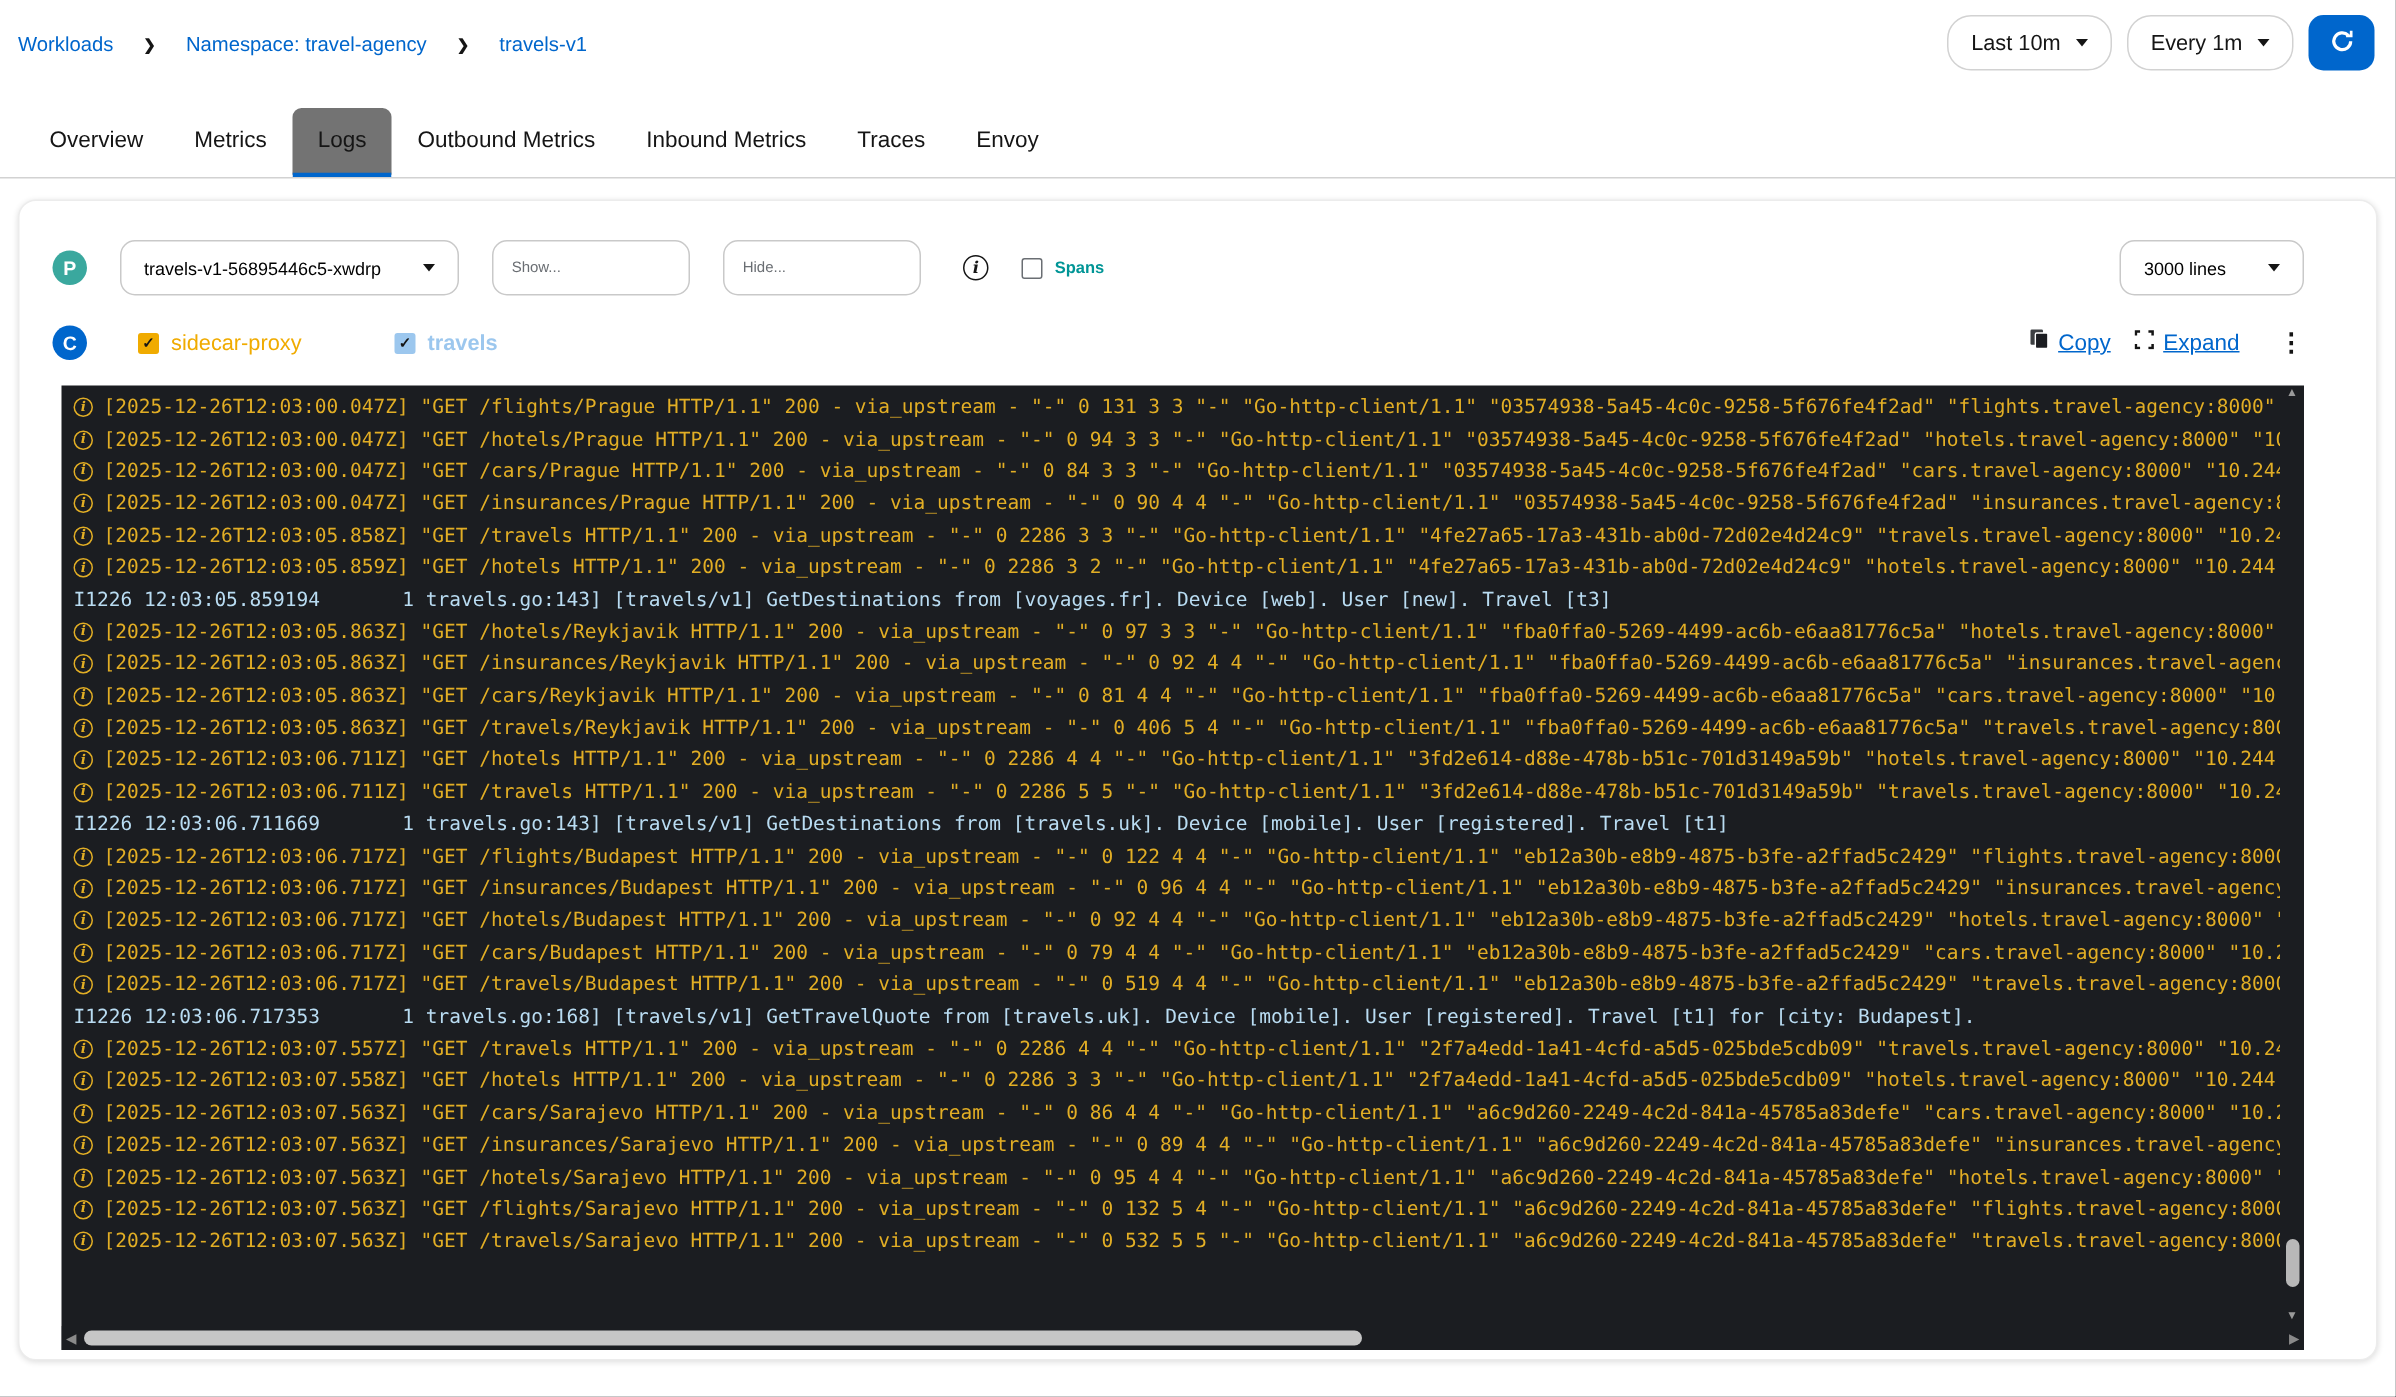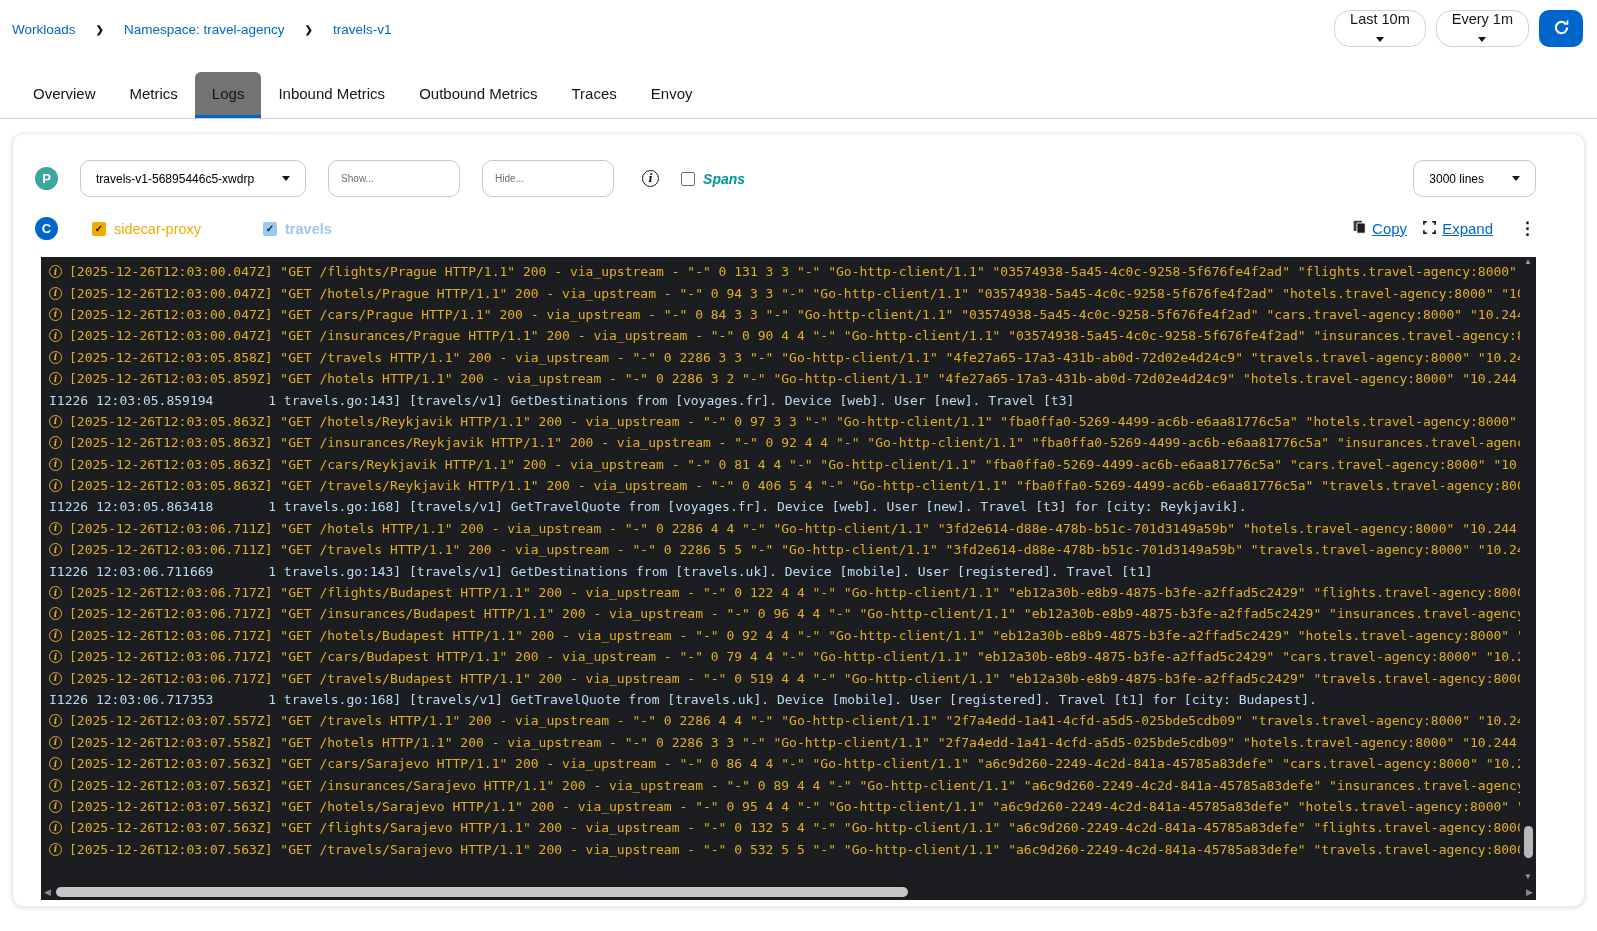--- a/index.html
+++ b/index.html
@@ -8,21 +8,21 @@
 
   
   .topbar { display:flex; justify-content:space-between; align-items:flex-start;
     padding:10px 14px 0 12px; height:58px; }
   .breadcrumb { display:flex; align-items:center; gap:20px; margin-top:12px; font-size:13.5px; }
   .breadcrumb a { color:#0066cc; text-decoration:none; cursor:pointer; }
   .bc-sep { font-size:10px; color:#151515; font-weight:bold; }
   .time-controls { display:flex; gap:10px; align-items:center; }
   .pill { display:flex; align-items:center; gap:10px; background:#fff;
     border:1px solid #d2d2d2; border-radius:16px; height:37px; padding:0 15px;
-    font-size:14.5px; font-family:inherit; color:#151515; cursor:pointer;flex-direction:column; }
+    font-size:14.5px; font-family:inherit; color:#151515; cursor:pointer; }
   .caret { width:0; height:0; border-left:4px solid transparent; border-right:4px solid transparent;
     border-top:5px solid #151515; display:inline-block; }
   .refresh-btn { width:44px; height:37px; background:#0066cc; border:none; border-radius:10px;
     display:flex; align-items:center; justify-content:center; cursor:pointer; }
 
   
   .tabs { display:flex; align-items:flex-end; padding-left:16px; margin-top:14px;
     border-bottom:1px solid #d2d2d2; }
   .tab { background:transparent; border:none; font-family:inherit; font-size:15px; color:#151515;
     padding:13px 17px; cursor:pointer; border-bottom:3px solid transparent; }
@@ -44,21 +44,21 @@
   .txt-input::placeholder { color:#6a6e73; }
   .info-circle { width:17px; height:17px; border:1.6px solid #151515; border-radius:50%;
     display:flex; align-items:center; justify-content:center;
     font:italic bold 11px "DejaVu Serif", serif; color:#151515; margin-left:6px; }
   .spans-wrap { display:flex; align-items:center; gap:8px; cursor:pointer; }
   .cb { width:14px; height:14px; border-radius:2px; display:inline-flex; align-items:center;
     justify-content:center; font-size:10px; font-weight:bold; color:#151515; flex-shrink:0; }
   .cb-unchecked { background:#fff; border:1px solid #6a6e73; color:transparent; }
   .cb-gold { background:#f0ab00; }
   .cb-blue { background:#9cc7ee; }
-  .spans-label { color:#009596; font-weight:bold; font-size:14px;font-style:italic; }
+  .spans-label { color:#009596; font-weight:bold; font-size:11px; }
   .spacer { flex:1; }
 
   .row2 { display:flex; align-items:center; padding:20px 48px 10px 22px; }
   .cb-group { display:flex; align-items:center; gap:8px; cursor:pointer; }
   .lbl-gold { color:#f0ab00; font-weight:normal; font-size:14.5px; }
   .lbl-blue { color:#9cc7ee; font-weight:bold; font-size:14.5px; }
   .actions { margin-left:auto; display:flex; align-items:center; gap:16px; }
   .action-link { display:flex; align-items:center; gap:6px; }
   .action-link a { color:#0066cc; font-size:15px; text-decoration:underline; cursor:pointer; }
   .kebab { font-size:17px; font-weight:bold; color:#151515; cursor:pointer; margin-left:10px;
@@ -120,22 +120,22 @@
         </svg>
       </span>
     </button>
   </div>
 </div>
 
 <nav class="tabs">
   <button class="tab">Overview</button>
   <button class="tab">Metrics</button>
   <button class="tab active">Logs</button>
+  <button class="tab">Outbound Metrics</button>
   <button class="tab">Inbound Metrics</button>
-  <button class="tab">Outbound Metrics</button>
   <button class="tab">Traces</button>
   <button class="tab">Envoy</button>
 </nav>
 
 <section class="card">
 
   <div class="row1">
     <span class="badge badge-p">P</span>
     <button class="select">
       <span>travels-v1-56895446c5-xwdrp</span>
@@ -196,21 +196,20 @@
         <div class="log-row proxy"><span class="log-info-icon">i</span><span class="log-text">[2025-12-26T12:03:00.047Z] "GET /hotels/Prague HTTP/1.1" 200 - via_upstream - "-" 0 94 3 3 "-" "Go-http-client/1.1" "03574938-5a45-4c0c-9258-5f676fe4f2ad" "hotels.travel-agency:8000" "10.244.0.24:8000"</span></div>
         <div class="log-row proxy"><span class="log-info-icon">i</span><span class="log-text">[2025-12-26T12:03:00.047Z] "GET /cars/Prague HTTP/1.1" 200 - via_upstream - "-" 0 84 3 3 "-" "Go-http-client/1.1" "03574938-5a45-4c0c-9258-5f676fe4f2ad" "cars.travel-agency:8000" "10.244.0.20:8000" outb</span></div>
         <div class="log-row proxy"><span class="log-info-icon">i</span><span class="log-text">[2025-12-26T12:03:00.047Z] "GET /insurances/Prague HTTP/1.1" 200 - via_upstream - "-" 0 90 4 4 "-" "Go-http-client/1.1" "03574938-5a45-4c0c-9258-5f676fe4f2ad" "insurances.travel-agency:8000" "10.244.0.2</span></div>
         <div class="log-row proxy"><span class="log-info-icon">i</span><span class="log-text">[2025-12-26T12:03:05.858Z] "GET /travels HTTP/1.1" 200 - via_upstream - "-" 0 2286 3 3 "-" "Go-http-client/1.1" "4fe27a65-17a3-431b-ab0d-72d02e4d24c9" "travels.travel-agency:8000" "10.244.0.25:8000" inb</span></div>
         <div class="log-row proxy"><span class="log-info-icon">i</span><span class="log-text">[2025-12-26T12:03:05.859Z] "GET /hotels HTTP/1.1" 200 - via_upstream - "-" 0 2286 3 2 "-" "Go-http-client/1.1" "4fe27a65-17a3-431b-ab0d-72d02e4d24c9" "hotels.travel-agency:8000" "10.244.0.24:8000" outbo</span></div>
         <div class="log-row app"><span class="log-text">I1226 12:03:05.859194       1 travels.go:143] [travels/v1] GetDestinations from [voyages.fr]. Device [web]. User [new]. Travel [t3]</span></div>
         <div class="log-row proxy"><span class="log-info-icon">i</span><span class="log-text">[2025-12-26T12:03:05.863Z] "GET /hotels/Reykjavik HTTP/1.1" 200 - via_upstream - "-" 0 97 3 3 "-" "Go-http-client/1.1" "fba0ffa0-5269-4499-ac6b-e6aa81776c5a" "hotels.travel-agency:8000" "10.244.0.24:800</span></div>
         <div class="log-row proxy"><span class="log-info-icon">i</span><span class="log-text">[2025-12-26T12:03:05.863Z] "GET /insurances/Reykjavik HTTP/1.1" 200 - via_upstream - "-" 0 92 4 4 "-" "Go-http-client/1.1" "fba0ffa0-5269-4499-ac6b-e6aa81776c5a" "insurances.travel-agency:8000" "10.244.</span></div>
         <div class="log-row proxy"><span class="log-info-icon">i</span><span class="log-text">[2025-12-26T12:03:05.863Z] "GET /cars/Reykjavik HTTP/1.1" 200 - via_upstream - "-" 0 81 4 4 "-" "Go-http-client/1.1" "fba0ffa0-5269-4499-ac6b-e6aa81776c5a" "cars.travel-agency:8000" "10.244.0.20:8000" o</span></div>
         <div class="log-row proxy"><span class="log-info-icon">i</span><span class="log-text">[2025-12-26T12:03:05.863Z] "GET /travels/Reykjavik HTTP/1.1" 200 - via_upstream - "-" 0 406 5 4 "-" "Go-http-client/1.1" "fba0ffa0-5269-4499-ac6b-e6aa81776c5a" "travels.travel-agency:8000" "10.244.0.25:</span></div>
-        <div class="log-row app"><span class="log-text">I1226 12:03:05.863418       1 travels.go:168] [travels/v1] GetTravelQuote from [voyages.fr]. Device [web]. User [new]. Travel [t3] for [city: Reykjavik].</span></div>
         <div class="log-row proxy"><span class="log-info-icon">i</span><span class="log-text">[2025-12-26T12:03:06.711Z] "GET /hotels HTTP/1.1" 200 - via_upstream - "-" 0 2286 4 4 "-" "Go-http-client/1.1" "3fd2e614-d88e-478b-b51c-701d3149a59b" "hotels.travel-agency:8000" "10.244.0.24:8000" outbo</span></div>
         <div class="log-row proxy"><span class="log-info-icon">i</span><span class="log-text">[2025-12-26T12:03:06.711Z] "GET /travels HTTP/1.1" 200 - via_upstream - "-" 0 2286 5 5 "-" "Go-http-client/1.1" "3fd2e614-d88e-478b-b51c-701d3149a59b" "travels.travel-agency:8000" "10.244.0.25:8000" inb</span></div>
         <div class="log-row app"><span class="log-text">I1226 12:03:06.711669       1 travels.go:143] [travels/v1] GetDestinations from [travels.uk]. Device [mobile]. User [registered]. Travel [t1]</span></div>
         <div class="log-row proxy"><span class="log-info-icon">i</span><span class="log-text">[2025-12-26T12:03:06.717Z] "GET /flights/Budapest HTTP/1.1" 200 - via_upstream - "-" 0 122 4 4 "-" "Go-http-client/1.1" "eb12a30b-e8b9-4875-b3fe-a2ffad5c2429" "flights.travel-agency:8000" "10.244.0.21:8</span></div>
         <div class="log-row proxy"><span class="log-info-icon">i</span><span class="log-text">[2025-12-26T12:03:06.717Z] "GET /insurances/Budapest HTTP/1.1" 200 - via_upstream - "-" 0 96 4 4 "-" "Go-http-client/1.1" "eb12a30b-e8b9-4875-b3fe-a2ffad5c2429" "insurances.travel-agency:8000" "10.244.0</span></div>
         <div class="log-row proxy"><span class="log-info-icon">i</span><span class="log-text">[2025-12-26T12:03:06.717Z] "GET /hotels/Budapest HTTP/1.1" 200 - via_upstream - "-" 0 92 4 4 "-" "Go-http-client/1.1" "eb12a30b-e8b9-4875-b3fe-a2ffad5c2429" "hotels.travel-agency:8000" "10.244.0.24:8000</span></div>
         <div class="log-row proxy"><span class="log-info-icon">i</span><span class="log-text">[2025-12-26T12:03:06.717Z] "GET /cars/Budapest HTTP/1.1" 200 - via_upstream - "-" 0 79 4 4 "-" "Go-http-client/1.1" "eb12a30b-e8b9-4875-b3fe-a2ffad5c2429" "cars.travel-agency:8000" "10.244.0.20:8000" ou</span></div>
         <div class="log-row proxy"><span class="log-info-icon">i</span><span class="log-text">[2025-12-26T12:03:06.717Z] "GET /travels/Budapest HTTP/1.1" 200 - via_upstream - "-" 0 519 4 4 "-" "Go-http-client/1.1" "eb12a30b-e8b9-4875-b3fe-a2ffad5c2429" "travels.travel-agency:8000" "10.244.0.25:8</span></div>
         <div class="log-row app"><span class="log-text">I1226 12:03:06.717353       1 travels.go:168] [travels/v1] GetTravelQuote from [travels.uk]. Device [mobile]. User [registered]. Travel [t1] for [city: Budapest].</span></div>
         <div class="log-row proxy"><span class="log-info-icon">i</span><span class="log-text">[2025-12-26T12:03:07.557Z] "GET /travels HTTP/1.1" 200 - via_upstream - "-" 0 2286 4 4 "-" "Go-http-client/1.1" "2f7a4edd-1a41-4cfd-a5d5-025bde5cdb09" "travels.travel-agency:8000" "10.244.0.25:8000" inb</span></div>

